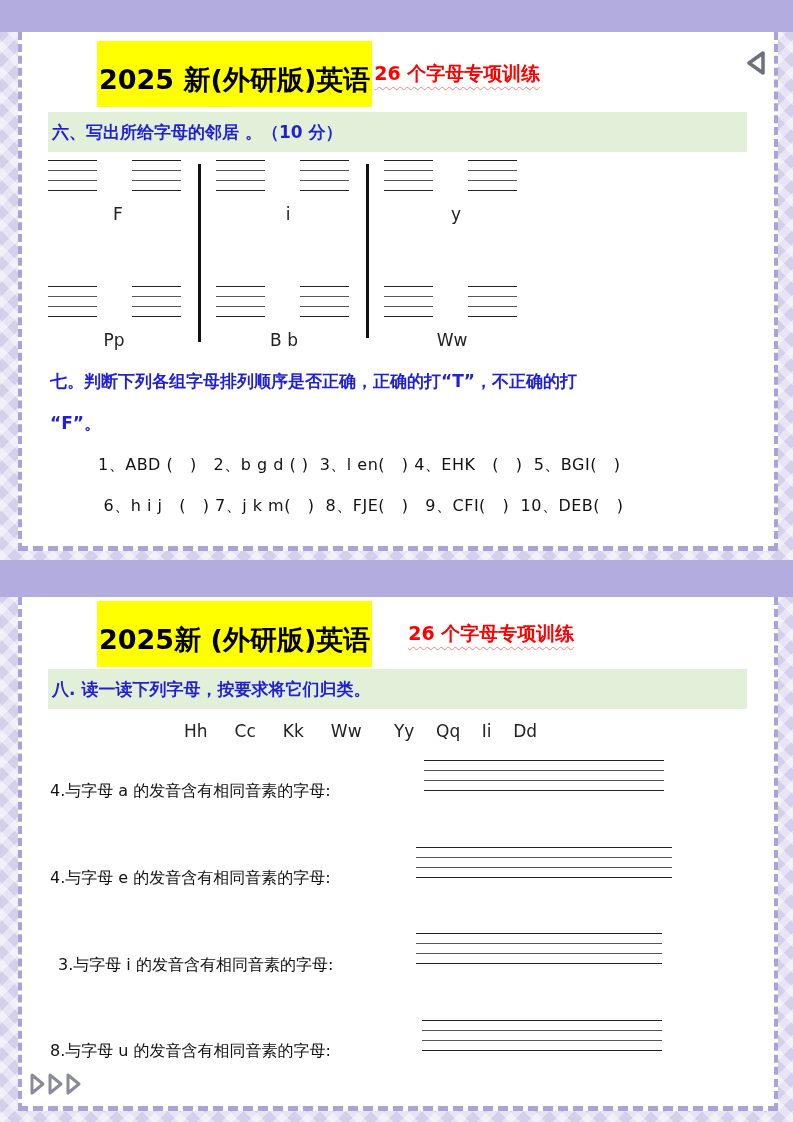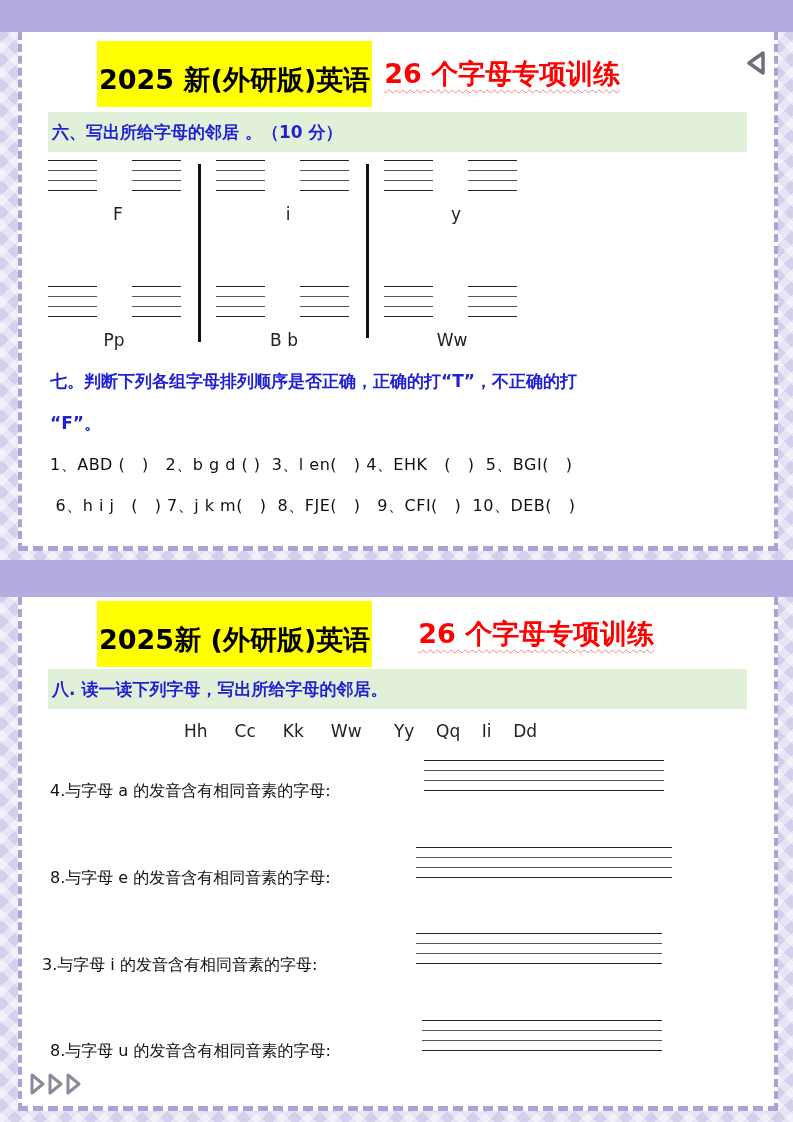--- a/index.html
+++ b/index.html
@@ -22,35 +22,35 @@
     border-right:4px dashed #a9a3d8;
     border-bottom:5px dashed #a9a3d8;
     box-sizing:border-box;
   }
   .title-row { position:absolute; left:75px; height:54px; display:flex; align-items:center; }
   .title-black {
     background:#ffff00; color:#000; font-weight:bold; font-size:27px;
     height:42px; line-height:54px; padding:12px 2px; white-space:nowrap;
   }
   .title-red {
-    color:#ff0000; font-weight:bold; font-size:27px; white-space:nowrap; margin-left:12px;
+    color:#ff0000; font-weight:bold; font-size:19px; white-space:nowrap; margin-left:2px;
     text-decoration: underline wavy #ff8080 1px; text-underline-offset:6px;
   }
   .sec-head {
     position:absolute; left:26px; width:699px; height:40px; background:#e2efd9;
     color:#1f1fd6; font-weight:bold; font-size:17px; line-height:40px; padding-left:4px;
     box-sizing:border-box; white-space:nowrap;
   }
   .lines4 { position:absolute; }
   .lines4 span { display:block; height:1px; background:#222; margin-bottom:9px; }
   .lines4 span:nth-child(2), .lines4 span:nth-child(3) { background:#555; }
   .vbar { position:absolute; width:3px; background:#111; }
   .letter { position:absolute; font-size:17px; color:#222; text-align:center; width:60px; }
   .blue-text { position:absolute; color:#1f1fd6; font-weight:bold; font-size:17px; white-space:nowrap; }
-  .qrow { position:absolute; font-size:16px; color:#111; white-space:pre; letter-spacing:0.5px; }
+  .qrow { position:absolute; font-size:16px; color:#111; white-space:pre; letter-spacing:0.5px;margin-left:48px; }
   .pool { position:absolute; font-size:17px; color:#222; white-space:pre;text-align:center; }
   .cls-row { position:absolute; font-size:16px; color:#111; white-space:nowrap; }
 </style>
 </head>
 <body>
 
 <div class="page" style="top:0;height:560px;">
   <div class="band" style="top:0;height:32px;"></div>
   <div class="sheet" style="top:32px;height:519px;">
     <div class="title-row" style="top:15px;">
@@ -158,41 +158,41 @@
 
 <div class="band" style="top:565px;height:32px;"></div>
 
 <div class="page" style="top:597px;height:525px;">
   <div class="sheet" style="top:0;height:514px;">
     <div class="title-row" style="top:10px;gap:34px;">
       <span class="title-black">2025新 (外研版)英语</span>
       <span class="title-red">26 个字母专项训练</span>
     </div>
 
-    <div class="sec-head" style="top:72px;">八. 读一读下列字母，写出所给字母的邻居。</div>
+    <div class="sec-head" style="top:72px;">八. 读一读下列字母，按要求将它们归类。</div>
 
     <div class="pool" style="left:162px;top:124px;">Hh     Cc     Kk     Ww      Yy    Qq    Ii    Dd</div>
 
     <div class="cls-row" style="left:28px;top:184px;">4.与字母 a 的发音含有相同音素的字母:</div>
     <div class="lines4" style="left:402px;top:163px;width:240px;">
         <span></span>
         <span></span>
         <span></span>
         <span></span>
       </div>
 
-    <div class="cls-row" style="left:28px;top:271px;">8.与字母 e 的发音含有相同音素的字母:</div>
+    <div class="cls-row" style="left:28px;top:271px;">4.与字母 e 的发音含有相同音素的字母:</div>
     <div class="lines4" style="left:394px;top:250px;width:256px;">
         <span></span>
         <span></span>
         <span></span>
         <span></span>
       </div>
 
-    <div class="cls-row" style="left:20px;top:358px;">3.与字母 i 的发音含有相同音素的字母:</div>
+    <div class="cls-row" style="left:36px;top:358px;">3.与字母 i 的发音含有相同音素的字母:</div>
     <div class="lines4" style="left:394px;top:336px;width:246px;">
         <span></span>
         <span></span>
         <span></span>
         <span></span>
       </div>
 
     <div class="cls-row" style="left:28px;top:444px;">8.与字母 u 的发音含有相同音素的字母:</div>
     <div class="lines4" style="left:400px;top:423px;width:240px;">
         <span></span>

